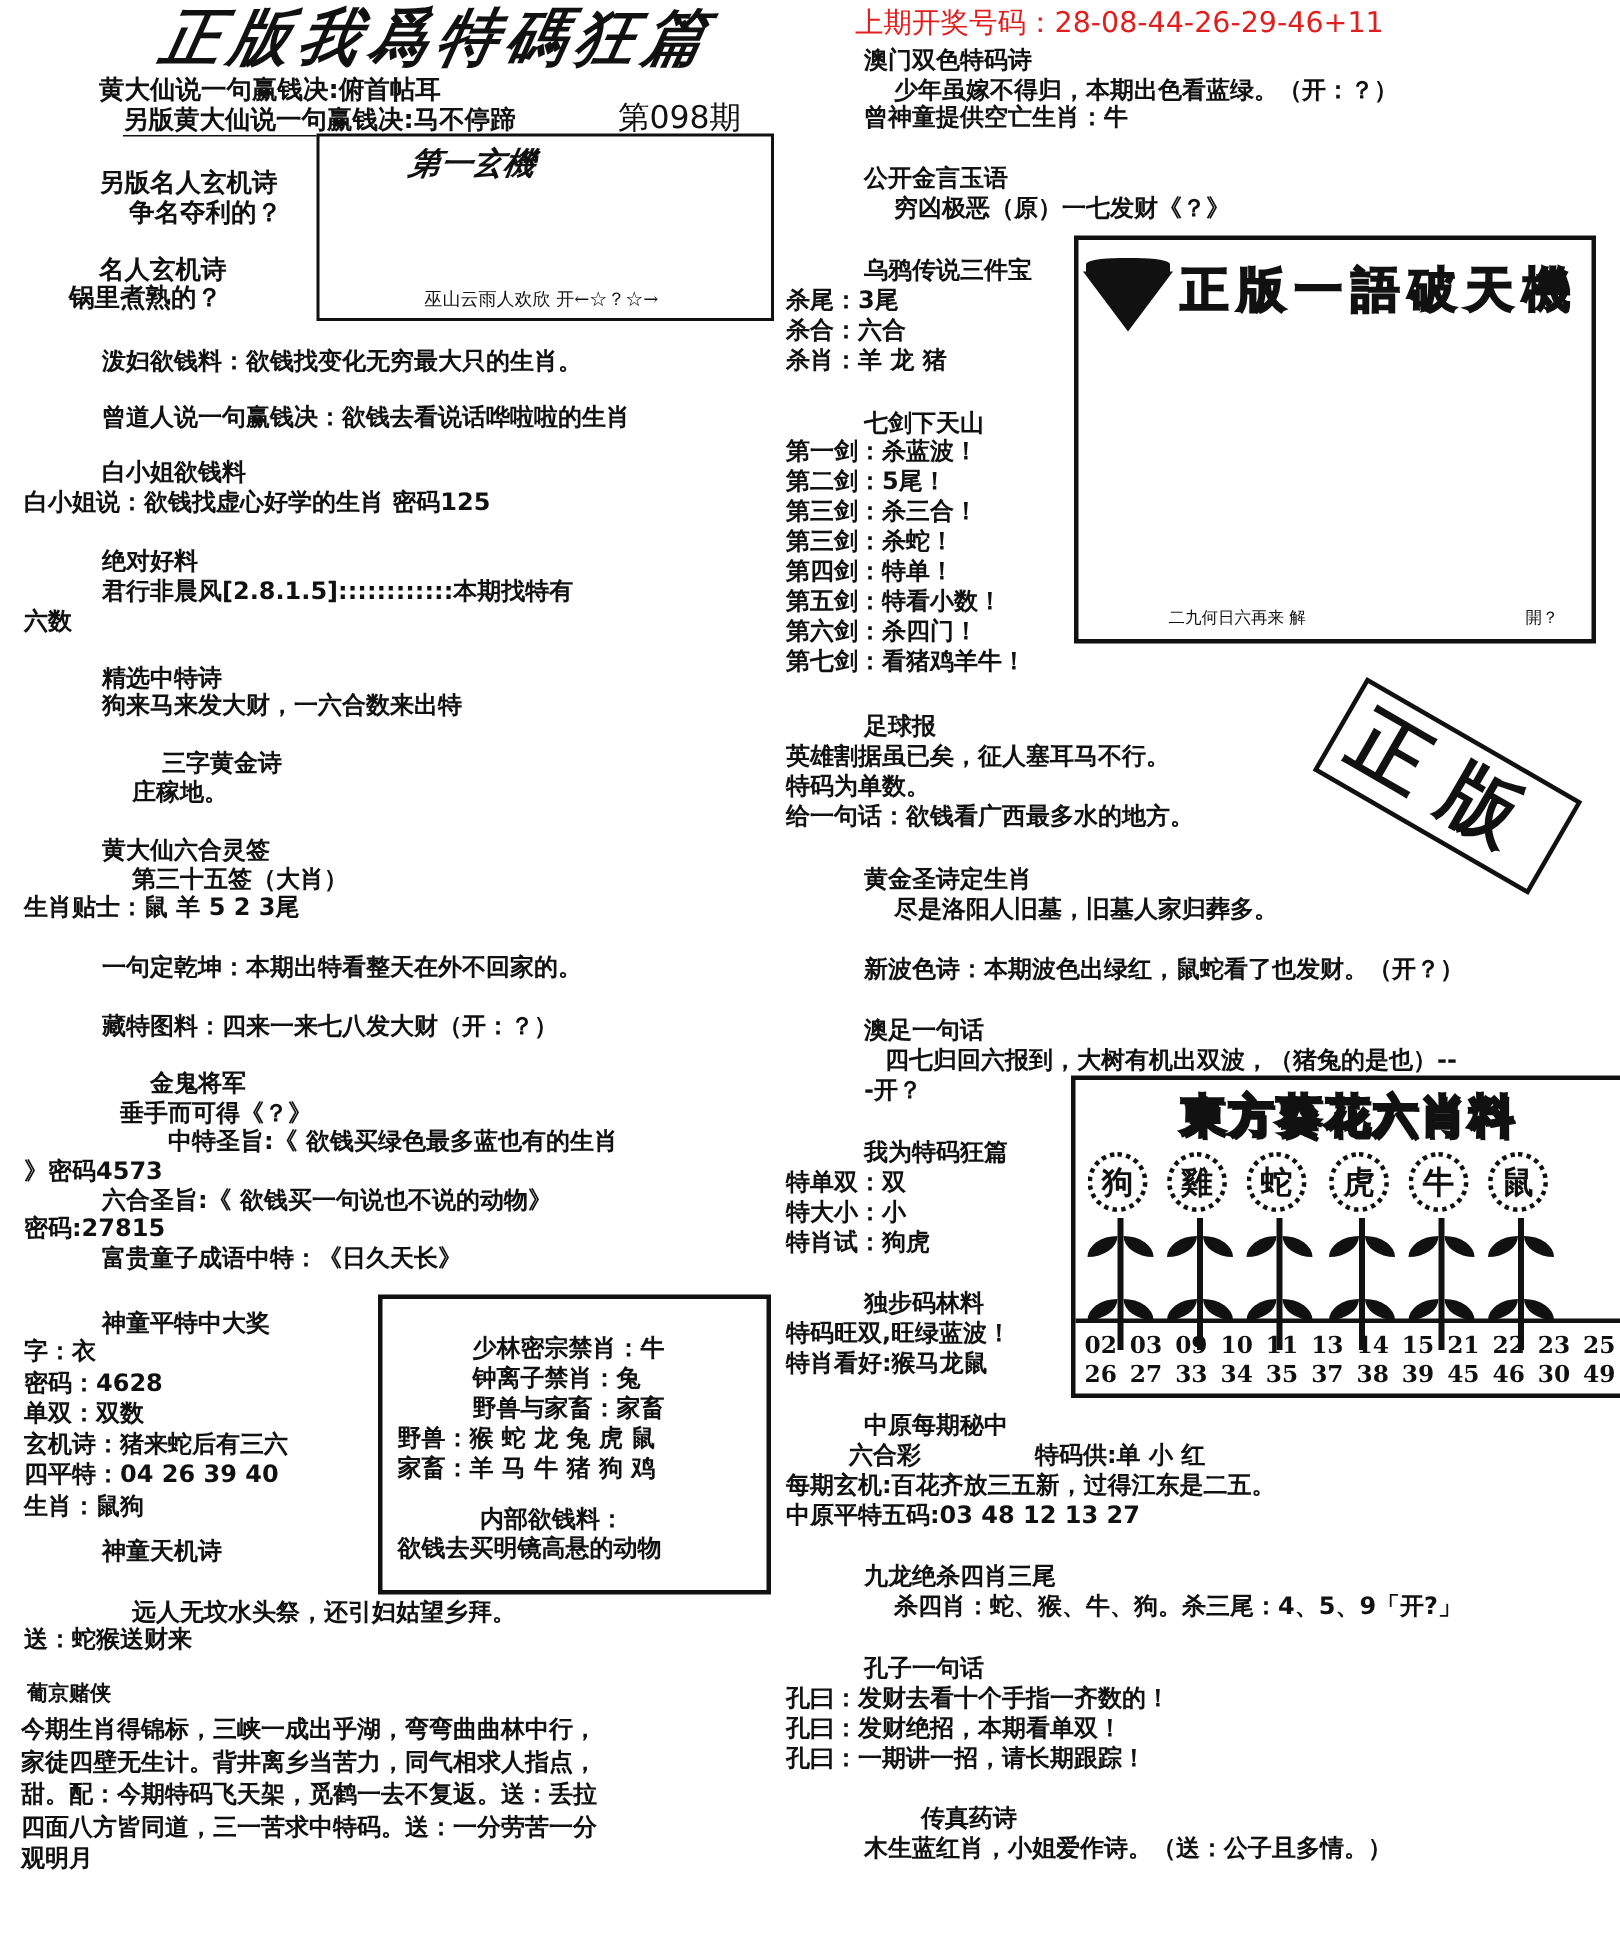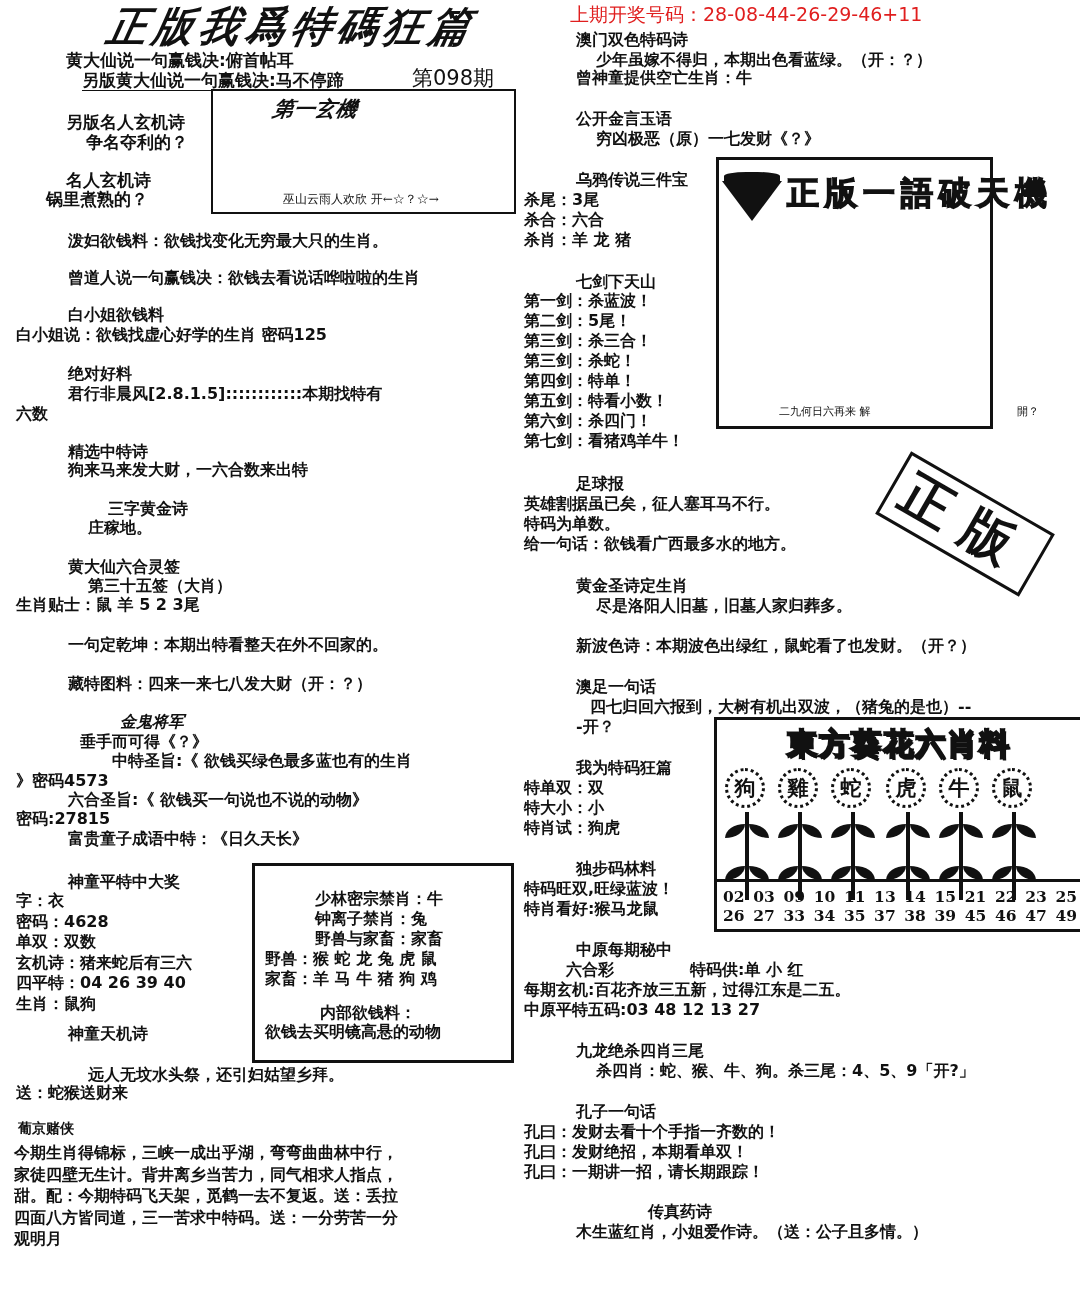--- a/index.html
+++ b/index.html
@@ -70,21 +70,21 @@
 <div class="abs tm" style="left:108px;top:499px;">三字黄金诗</div>
 <div class="abs tm" style="left:88px;top:518px;">庄稼地。</div>
 
 <div class="abs tm" style="left:68px;top:557px;">黄大仙六合灵签</div>
 <div class="abs tm" style="left:88px;top:576px;">第三十五签（大肖）</div>
 <div class="abs tm" style="left:16px;top:595px;">生肖贴士：鼠   羊   5   2   3尾</div>
 
 <div class="abs tm" style="left:68px;top:635px;">一句定乾坤：本期出特看整天在外不回家的。</div>
 <div class="abs tm" style="left:68px;top:674px;">藏特图料：四来一来七八发大财（开：？）</div>
 
-<div class="abs tm" style="left:120px;top:712px;font-style:italic;">金鬼将军</div>
+<div class="abs tm" style="left:100px;top:712px;">金鬼将军</div>
 <div class="abs tm" style="left:80px;top:732px;">垂手而可得《？》</div>
 <div class="abs tm" style="left:112px;top:751px;">中特圣旨:《   欲钱买绿色最多蓝也有的生肖</div>
 <div class="abs tm" style="left:16px;top:771px;">》密码4573</div>
 <div class="abs tm" style="left:68px;top:790px;">六合圣旨:《   欲钱买一句说也不说的动物》</div>
 <div class="abs tm" style="left:16px;top:809px;">密码:27815</div>
 <div class="abs tm" style="left:68px;top:829px;">富贵童子成语中特：《日久天长》</div>
 
 <div class="abs tm" style="left:68px;top:872px;">神童平特中大奖</div>
 <div class="abs tm" style="left:16px;top:891px;line-height:20.5px;">
   <div>字：衣</div>
@@ -141,21 +141,21 @@
   <div>第一剑：杀蓝波！</div>
   <div>第二剑：5尾！</div>
   <div>第三剑：杀三合！</div>
   <div>第三剑：杀蛇！</div>
   <div>第四剑：特单！</div>
   <div>第五剑：特看小数！</div>
   <div>第六剑：杀四门！</div>
   <div>第七剑：看猪鸡羊牛！</div>
 </div>
 
-<div class="box box3" style="left:716px;top:157px;width:277px;height:272px;">
+<div class="box box3" style="left:716px;top:157px;width:348px;height:272px;">
   <div class="gemtop" style="left:5px;top:12px;"></div>
   <div class="gem" style="left:3px;top:21px;"></div>
   <div class="abs outline-title" style="left:68px;top:12px;">正版一語破天機</div>
   <div class="abs smallserif" style="left:60px;top:244px;">二九何日六再来 解</div>
   <div class="abs smallserif" style="left:298px;top:244px;">開？</div>
 </div>
 
 <div class="stamp" style="left:882px;top:488px;width:160px;height:66px;">正版</div>
 
 <div class="abs tm" style="left:576px;top:474px;">足球报</div>
@@ -256,21 +256,21 @@
       <span>26</span>
         <span>27</span>
         <span>33</span>
         <span>34</span>
         <span>35</span>
         <span>37</span>
         <span>38</span>
         <span>39</span>
         <span>45</span>
         <span>46</span>
-        <span>47</span>
+        <span>30</span>
         <span>49</span>
     </div>
   </div>
 </div>
 
 <div class="abs tm" style="left:576px;top:940px;">中原每期秘中</div>
 <div class="abs tm" style="left:566px;top:960px;">六合彩</div>
 <div class="abs tm" style="left:690px;top:960px;">特码供:单   小   红</div>
 <div class="abs tm" style="left:524px;top:980px;">每期玄机:百花齐放三五新，过得江东是二五。</div>
 <div class="abs tm" style="left:524px;top:1000px;">中原平特五码:03   48   12   13   27</div>
@@ -278,14 +278,14 @@
 <div class="abs tm" style="left:576px;top:1041px;">九龙绝杀四肖三尾</div>
 <div class="abs tm" style="left:596px;top:1061px;">杀四肖：蛇、猴、牛、狗。杀三尾：4、5、9「开?」</div>
 
 <div class="abs tm" style="left:576px;top:1102px;">孔子一句话</div>
 <div class="abs tm" style="left:524px;top:1122px;line-height:20px;">
   <div>孔曰：发财去看十个手指一齐数的！</div>
   <div>孔曰：发财绝招，本期看单双！</div>
   <div>孔曰：一期讲一招，请长期跟踪！</div>
 </div>
 
-<div class="abs tm" style="left:648px;top:1202px;">传真药诗</div>
+<div class="abs tm" style="left:614px;top:1202px;">传真药诗</div>
 <div class="abs tm" style="left:576px;top:1222px;">木生蓝红肖，小姐爱作诗。（送：公子且多情。）</div>
 
 </body></html>

